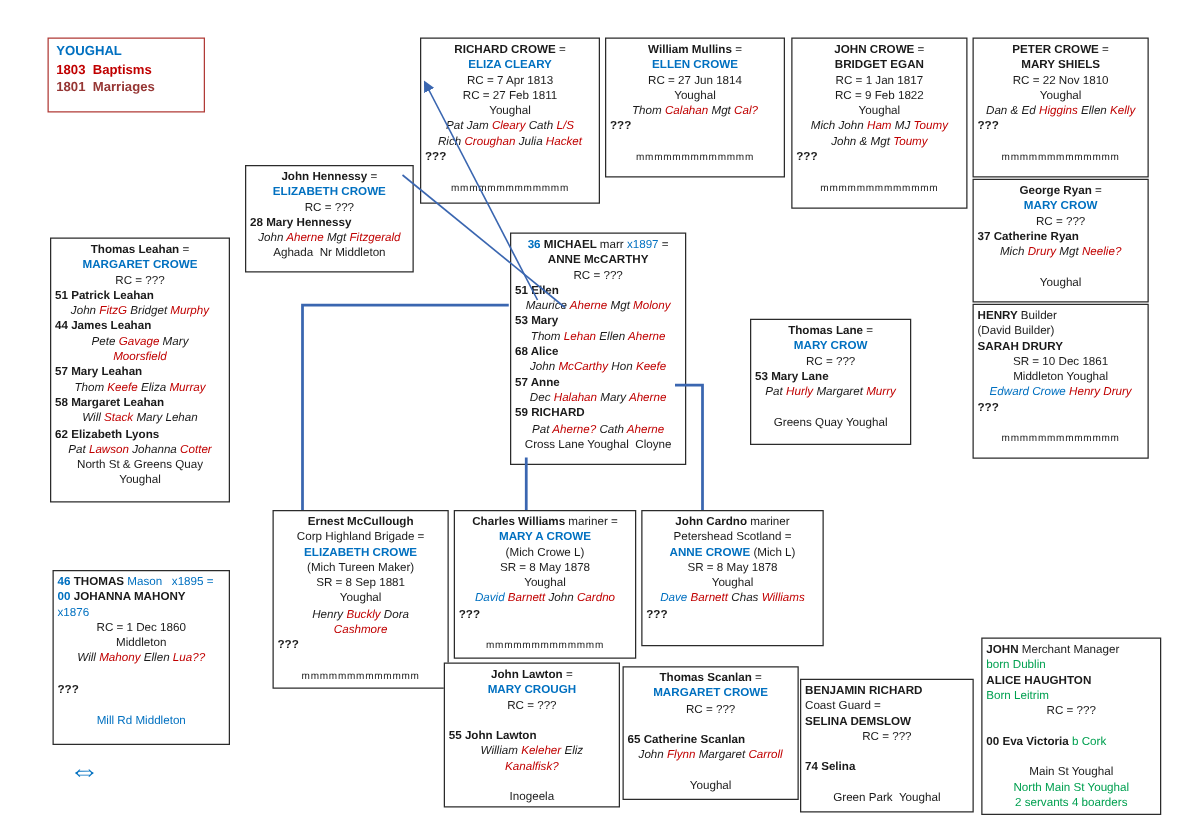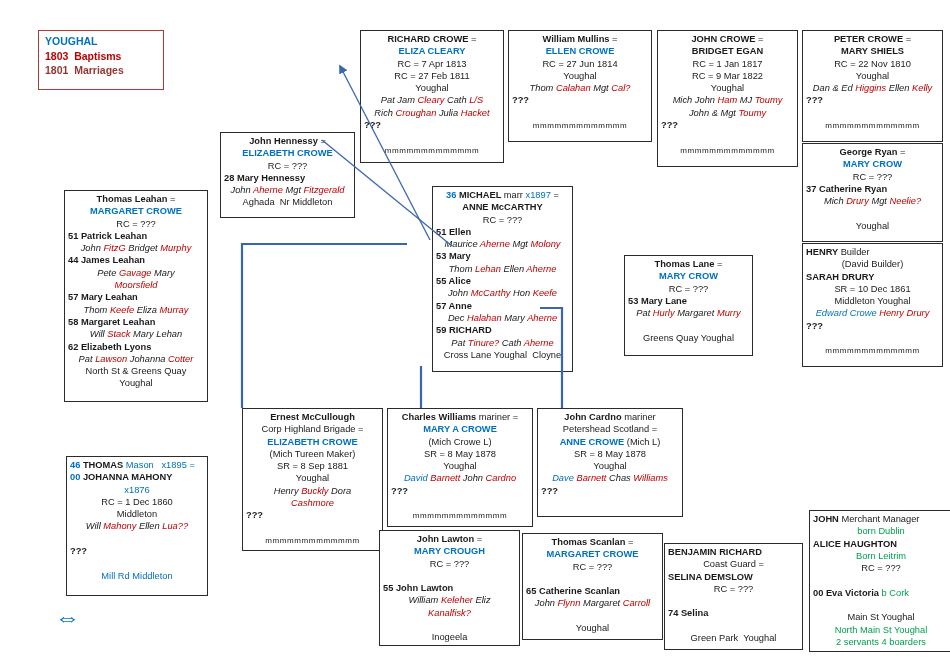--- a/index.html
+++ b/index.html
@@ -5,31 +5,30 @@
   html,body{margin:0;padding:0}
   body{
     position:relative;width:950px;height:672px;overflow:hidden;
     background:#ffffff;color:#1a1a1a;
     font-family:"Liberation Sans", sans-serif;
   }
   .box{
     position:absolute;background:#fff;border:1px solid #2b2b2b;
     padding:2px 3px;font-size:9.3px;line-height:12.3px;text-align:center;
     overflow:hidden;
-    margin-left:24px;
   }
   .box.heavy{border-width:1.5px}
   .legend{
     position:absolute;background:#fff;border:1.7px solid #b03a36;
     padding:3px 6px;font-size:10.5px;line-height:14.5px;text-align:left;
   }
   .ln{white-space:pre;min-height:12.3px}
   .legend .ln{min-height:14.5px}
   .a-l{text-align:left}
-  .a-r{text-align:center}
+  .a-r{text-align:left}
   .fb{font-weight:700}
   .fi{font-style:italic}
   .cB{color:#0070C0}
   .cR{color:#C00000}
   .cG{color:#00A050}
   .cD{color:#963634}
   .fs{font-size:8px;letter-spacing:.6px}
   svg.connectors{position:absolute;left:0;top:0;pointer-events:none}
   .thin{stroke:#3A66B0;stroke-width:1.3;fill:none}
   .thick{stroke:#3A66B0;stroke-width:2.2;fill:none}
@@ -107,21 +106,21 @@
       <div class="ln">&nbsp;</div>
       <div class="ln"><span class="fs">mmmmmmmmmmmmm</span></div>
     </div>
 </div>
 
 <div class="box" style="left:633px;top:30px;width:133px;height:131px">
   <div>
       <div class="ln"><span class="fb">JOHN CROWE </span><span>=</span></div>
       <div class="ln"><span class="fb">BRIDGET EGAN</span></div>
       <div class="ln"><span>RC = 1 Jan 1817</span></div>
-      <div class="ln"><span>RC = 9 Mar 1822</span></div>
+      <div class="ln"><span>RC = 9 Feb 1822</span></div>
       <div class="ln"><span>Youghal</span></div>
       <div class="ln"><span class="fi">Mich John </span><span class="fi cR">Ham </span><span class="fi">MJ </span><span class="fi cR">Toumy</span></div>
       <div class="ln"><span class="fi">John &amp; Mgt </span><span class="fi cR">Toumy</span></div>
       <div class="ln a-l"><span class="fb">???</span></div>
       <div class="ln">&nbsp;</div>
       <div class="ln"><span class="fs">mmmmmmmmmmmmm</span></div>
     </div>
 </div>
 
 <div class="box" style="left:778px;top:30px;width:133px;height:106px">
@@ -165,26 +164,26 @@
 
 <div class="box heavy" style="left:408px;top:186px;width:133px;height:180px">
   <div>
       <div class="ln"><span class="fb cB">36 </span><span class="fb">MICHAEL </span><span>marr </span><span class="cB">x1897 </span><span>=</span></div>
       <div class="ln"><span class="fb">ANNE McCARTHY</span></div>
       <div class="ln"><span>RC = ???</span></div>
       <div class="ln a-l"><span class="fb">51 Ellen</span></div>
       <div class="ln"><span class="fi">Maurice </span><span class="fi cR">Aherne </span><span class="fi">Mgt </span><span class="fi cR">Molony</span></div>
       <div class="ln a-l"><span class="fb">53 Mary</span></div>
       <div class="ln"><span class="fi">Thom </span><span class="fi cR">Lehan </span><span class="fi">Ellen </span><span class="fi cR">Aherne</span></div>
-      <div class="ln a-l"><span class="fb">55 Alice</span></div>
+      <div class="ln a-l"><span class="fb">68 Alice</span></div>
       <div class="ln"><span class="fi">John </span><span class="fi cR">McCarthy </span><span class="fi">Hon </span><span class="fi cR">Keefe</span></div>
       <div class="ln a-l"><span class="fb">57 Anne</span></div>
       <div class="ln"><span class="fi">Dec </span><span class="fi cR">Halahan </span><span class="fi">Mary </span><span class="fi cR">Aherne</span></div>
       <div class="ln a-l"><span class="fb">59 RICHARD</span></div>
-      <div class="ln"><span class="fi">Pat </span><span class="fi cR">Tinure? </span><span class="fi">Cath </span><span class="fi cR">Aherne</span></div>
+      <div class="ln"><span class="fi">Pat </span><span class="fi cR">Aherne? </span><span class="fi">Cath </span><span class="fi cR">Aherne</span></div>
       <div class="ln"><span>Cross Lane Youghal  Cloyne</span></div>
     </div>
 </div>
 
 <div class="box" style="left:600px;top:255px;width:121px;height:95px">
   <div>
       <div class="ln"><span class="fb">Thomas Lane </span><span>=</span></div>
       <div class="ln"><span class="fb cB">MARY CROW</span></div>
       <div class="ln"><span>RC = ???</span></div>
       <div class="ln a-l"><span class="fb">53 Mary Lane</span></div>

